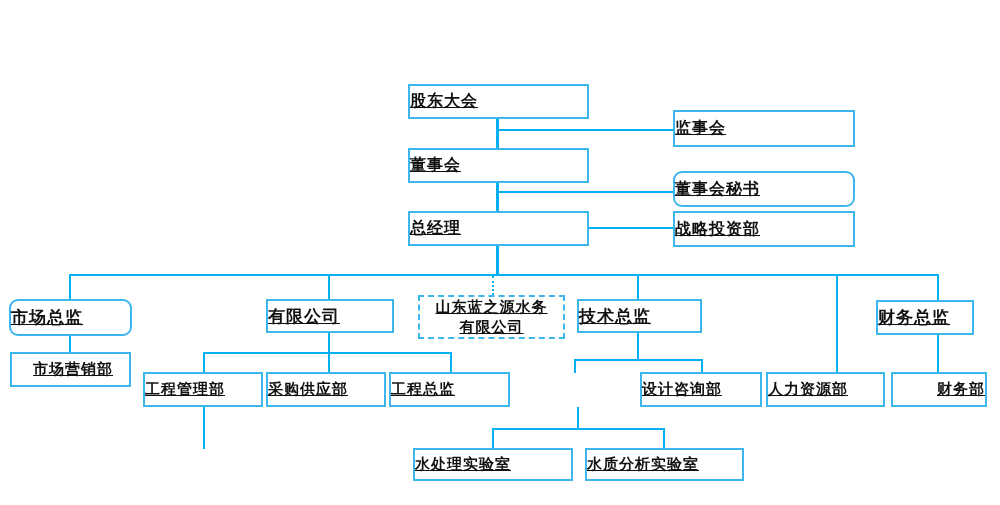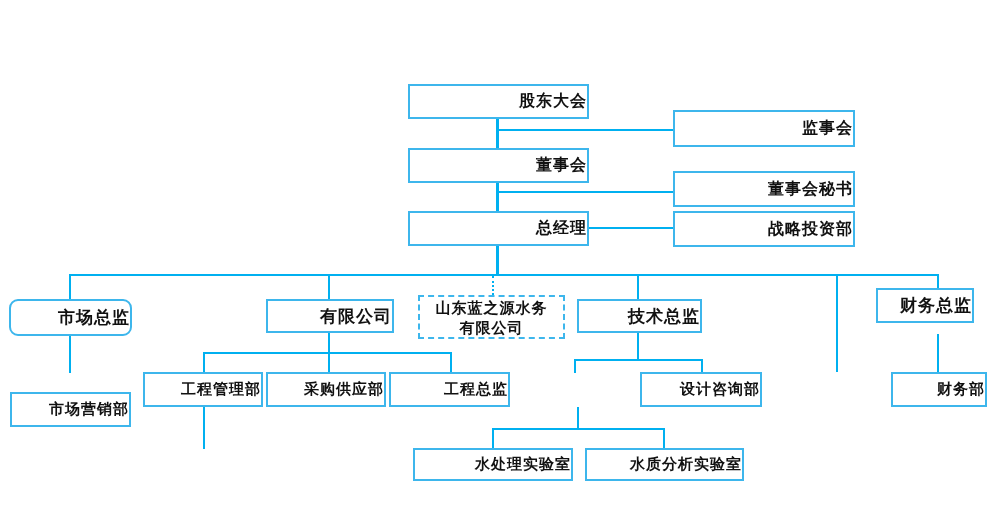--- a/index.html
+++ b/index.html
@@ -13,24 +13,25 @@
     width:1000px;height:505px;
     background:#ffffff;
     font-family:"Liberation Sans","DejaVu Sans",sans-serif;
     overflow:hidden;
   }
   .box{
     position:absolute;
     box-sizing:border-box;
     border:2px solid var(--border);
     background:#ffffff;
-    display:flex;align-items:center;justify-content:flex-end;
+    display:flex;align-items:center;justify-content:flex-start;
     font-weight:bold;color:var(--text);
     text-align:center;white-space:nowrap;
     letter-spacing:1px;
+    text-decoration:underline;
   }
   .lg{font-size:17px;}
   .md{font-size:16px;}
   .sm{font-size:15px;}
   .dashed{
     border:2px dashed var(--border);
     flex-direction:column;line-height:1.3;
     font-size:15px;white-space:normal;
   }
   .hline,.vline{position:absolute;background:var(--line);}
@@ -84,21 +85,21 @@
 
   <div class="box md" style="left:408px;top:84px;width:181px;height:35px;">
       <span>股东大会</span>
     </div>
   <div class="box md" style="left:673px;top:110px;width:182px;height:37px;">
       <span>监事会</span>
     </div>
   <div class="box md" style="left:408px;top:148px;width:181px;height:35px;">
       <span>董事会</span>
     </div>
-  <div class="box md" style="left:673px;top:171px;width:182px;height:36px;">
+  <div class="box md" style="left:673px;top:171px;width:182px;height:36px;border-radius:9px;">
       <span>董事会秘书</span>
     </div>
   <div class="box md" style="left:408px;top:211px;width:181px;height:35px;">
       <span>总经理</span>
     </div>
   <div class="box md" style="left:673px;top:211px;width:182px;height:36px;">
       <span>战略投资部</span>
     </div>
 
   <div class="box lg" style="left:9px;top:299px;width:123px;height:37px;border-radius:9px;">
@@ -109,38 +110,41 @@
     </div>
 
   <div class="box dashed" style="left:418px;top:295px;width:147px;height:44px;">
     <span>山东蓝之源水务</span>
     <span>有限公司</span>
   </div>
 
   <div class="box lg" style="left:577px;top:299px;width:125px;height:34px;">
       <span>技术总监</span>
     </div>
-  <div class="box lg" style="left:876px;top:288px;width:98px;height:35px;">
+  <div class="box lg" style="left:876px;top:300px;width:98px;height:35px;">
       <span>财务总监</span>
     </div>
 
-  <div class="box sm" style="left:10px;top:392px;width:121px;height:35px;">
+  <div class="box sm" style="left:10px;top:352px;width:121px;height:35px;padding-left:21px;">
       <span>市场营销部</span>
     </div>
   <div class="box sm" style="left:143px;top:372px;width:120px;height:35px;">
       <span>工程管理部</span>
     </div>
   <div class="box sm" style="left:266px;top:372px;width:120px;height:35px;">
       <span>采购供应部</span>
     </div>
   <div class="box sm" style="left:389px;top:372px;width:121px;height:35px;">
       <span>工程总监</span>
     </div>
   <div class="box sm" style="left:640px;top:372px;width:122px;height:35px;">
       <span>设计咨询部</span>
+    </div>
+  <div class="box sm" style="left:766px;top:372px;width:119px;height:35px;">
+      <span>人力资源部</span>
     </div>
   <div class="box sm" style="left:891px;top:372px;width:96px;height:35px;padding-left:44px;">
       <span>财务部</span>
     </div>
 
   <div class="box sm" style="left:413px;top:448px;width:160px;height:33px;">
       <span>水处理实验室</span>
     </div>
   <div class="box sm" style="left:585px;top:448px;width:159px;height:33px;">
       <span>水质分析实验室</span>

